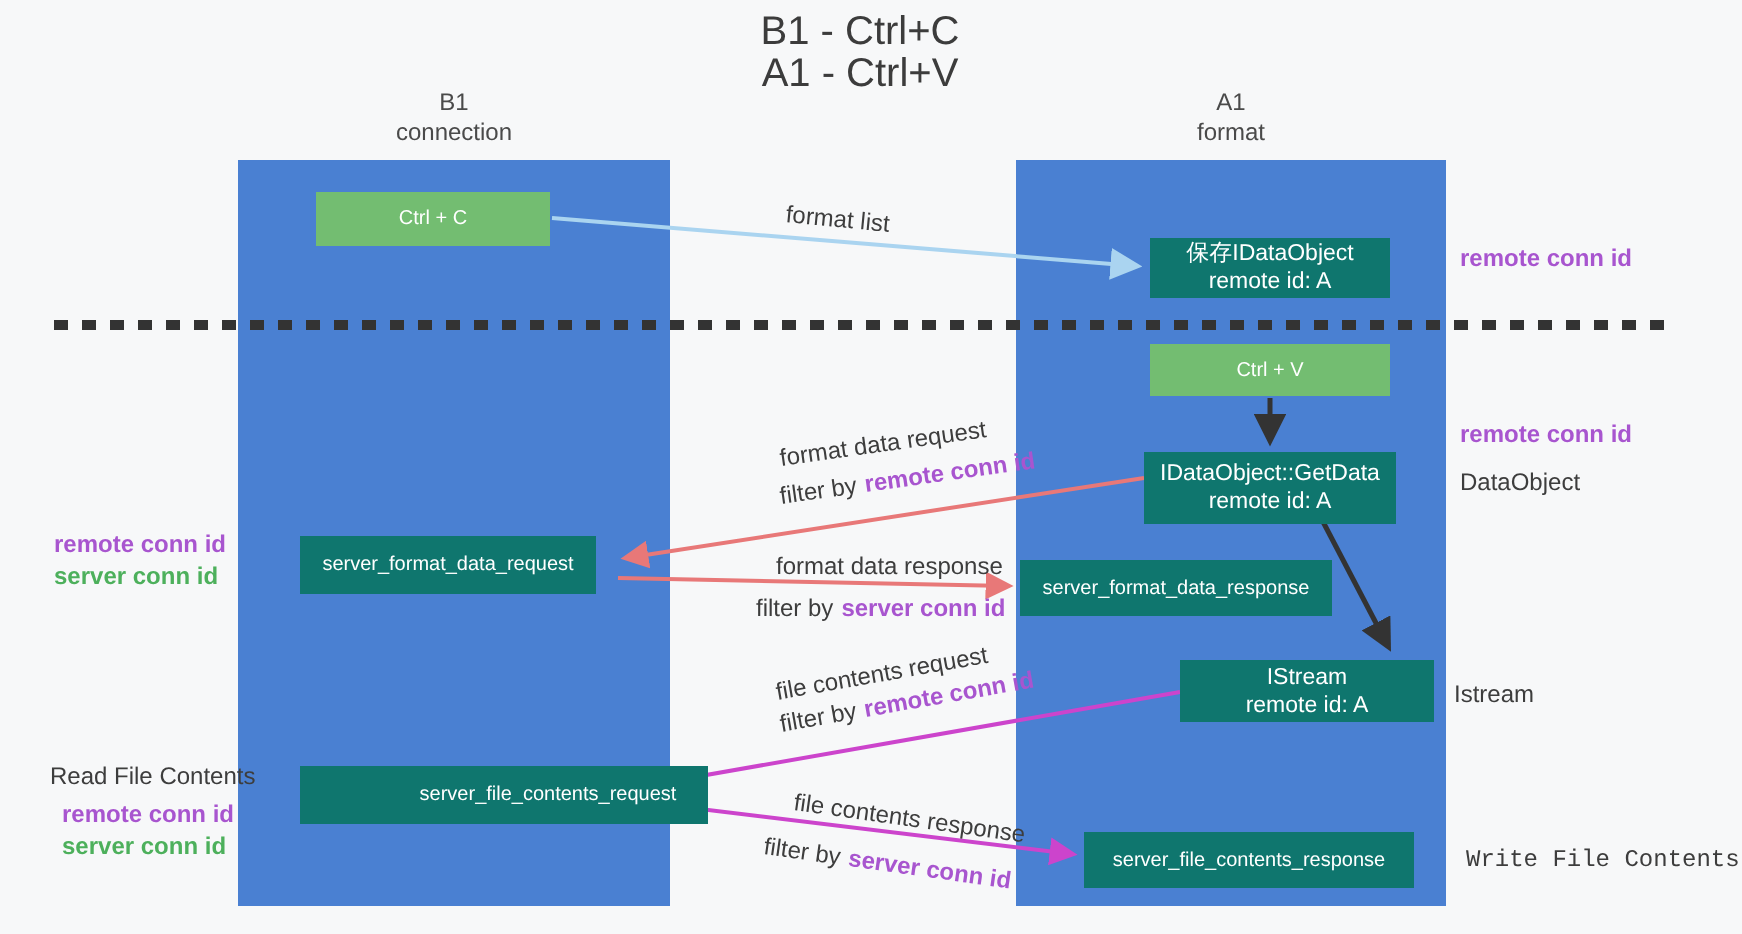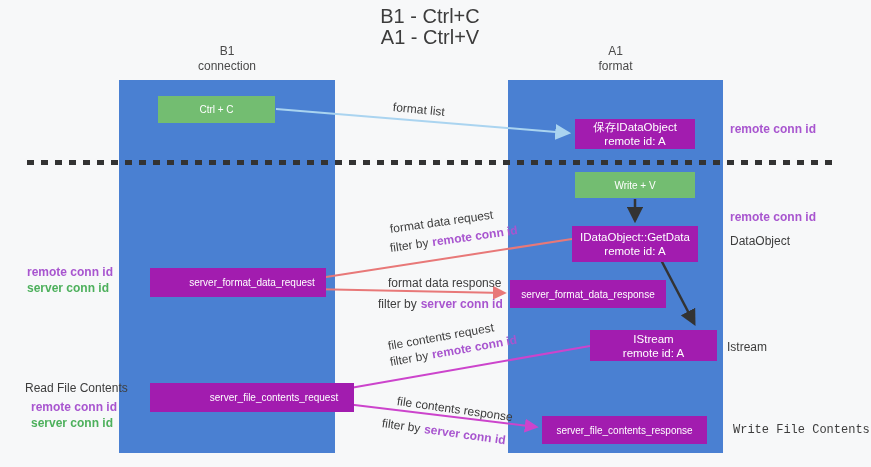--- a/index.html
+++ b/index.html
@@ -35,36 +35,36 @@
     z-index:4;
   }
   svg.arrows{
     position:absolute;left:0;top:0;width:871px;height:467px;
     z-index:2;pointer-events:none;
   }
   .node{
     position:absolute;display:flex;align-items:center;justify-content:center;
     color:#fff;text-align:center;font-size:10px;z-index:3;
   }
-  .node.orange{background:#a21caf;align-items:center;}
+  .node.orange{background:#0f766e;align-items:center;}
   .node.green{background:#73bd71;}
   .node.two-line{flex-direction:column;font-size:11.5px;line-height:14px;}
   .lbl{
     position:absolute;font-size:12px;color:#3d3d3d;white-space:nowrap;z-index:3;
     transform-origin:left center;
   }
   .purple{color:#a855cf;font-weight:bold;}
   .greentx{color:#4db05c;font-weight:bold;}
   .filter-prefix{margin-right:4px;}
   
   .n-ctrlc{left:158px;top:96px;width:117px;height:27px;}
   .n-saveido{left:575px;top:119px;width:120px;height:30px;}
   .n-ctrlv{left:575px;top:172px;width:120px;height:26px;}
   .n-getdata{left:572px;top:226px;width:126px;height:36px;}
-  .n-sfdreq{left:150px;top:268px;width:148px;height:29px;padding-left:28px;}
+  .n-sfdreq{left:150px;top:268px;width:148px;height:29px;}
   .n-sfdresp{left:510px;top:280px;width:156px;height:28px;}
   .n-istream{left:590px;top:330px;width:127px;height:31px;}
   .n-sfcreq{left:150px;top:383px;width:160px;height:29px;padding-left:44px;}
   .n-sfcresp{left:542px;top:416px;width:165px;height:28px;}
   
   .l-rci-1{left:730px;top:122px;}
   .l-rci-2{left:730px;top:210px;}
   .l-dataobject{left:730px;top:234px;}
   .l-istream{left:727px;top:340px;}
   .l-write{left:733px;top:423px;font-family:Liberation Mono, monospace;}
@@ -133,21 +133,21 @@
   <div class="node green n-ctrlc">
     <span>Ctrl + C</span>
   </div>
 
   <div class="node orange two-line n-saveido">
     <span>保存IDataObject</span>
     <span>remote id: A</span>
   </div>
 
   <div class="node green n-ctrlv">
-    <span>Write + V</span>
+    <span>Ctrl + V</span>
   </div>
 
   <div class="node orange two-line n-getdata">
     <span>IDataObject::GetData</span>
     <span>remote id: A</span>
   </div>
 
   <div class="node orange n-sfdreq">
     <span>server_format_data_request</span>
   </div>

